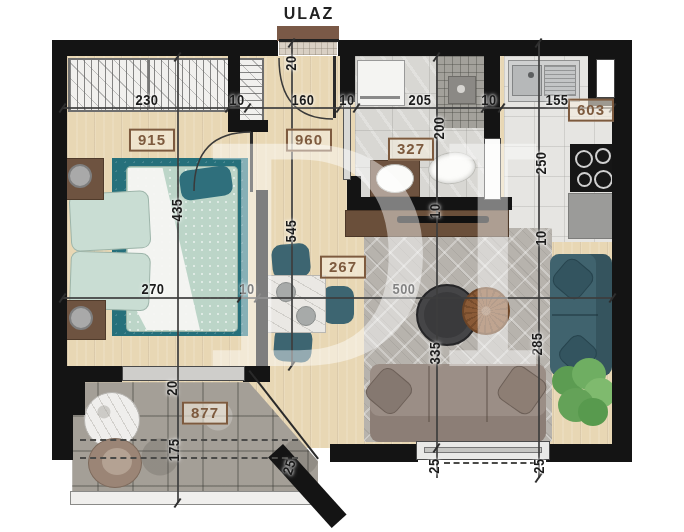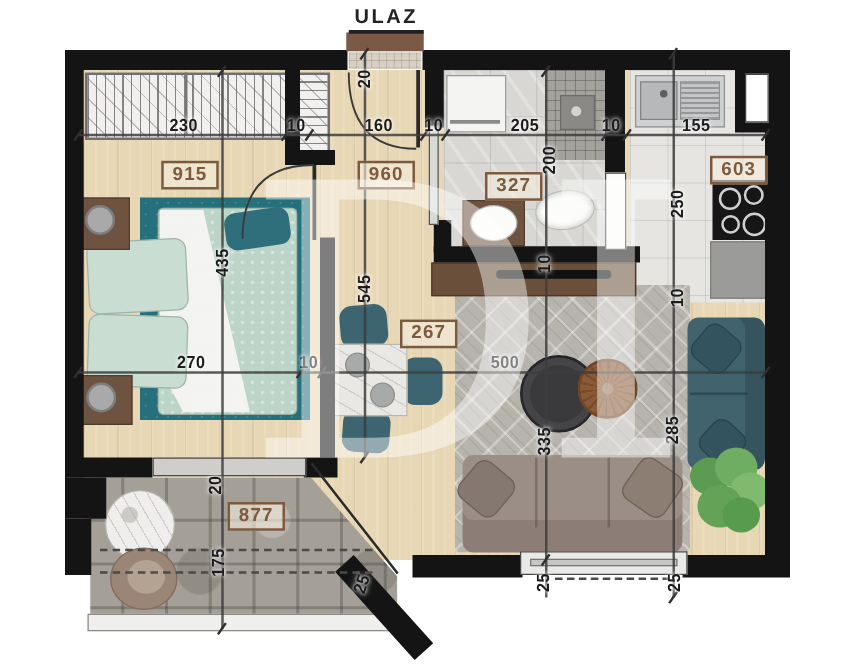--- a/index.html
+++ b/index.html
@@ -49,21 +49,21 @@
         font:bold 15px/1.25 "Liberation Sans",sans-serif;letter-spacing:1px;padding:0 7px;}
   .dim{position:absolute;z-index:6;color:#1c1c1c;white-space:nowrap;
         font:bold 14px/1 "Liberation Sans",sans-serif;letter-spacing:.5px;
         text-shadow:0 0 3px rgba(255,255,255,.95),0 0 5px rgba(255,255,255,.8);}
   #watermark{position:absolute;left:196px;top:108px;z-index:9;pointer-events:none;
         font-family:"DejaVu Serif",serif;font-size:305px;line-height:1;
         color:rgba(255,255,255,.45);letter-spacing:-8px;}
   #svg-overlay{position:absolute;left:0;top:0;z-index:5;pointer-events:none;}
   #ulaz{position:absolute;left:279px;top:4px;width:60px;text-align:center;z-index:6;
         font:bold 16px/1.2 "Liberation Sans",sans-serif;letter-spacing:2px;color:#222;
-        border-bottom:3px solid #222;padding-bottom:1px;}
+        border-bottom:3px solid #222;padding-bottom:16px;}
   .pillow{position:absolute;border-radius:9px;z-index:3;}
   .circ{border-radius:50%;}
 </style>
 </head>
 <body>
 
 <div id="plan">
 
   <div class="floor wood" style="left:67px;top:56px;width:545px;height:392px;"></div>
   <div class="floor tile-bath" style="left:355px;top:56px;width:130px;height:142px;z-index:2;"></div>
@@ -184,21 +184,21 @@
   <svg id="svg-overlay" width="684" height="532" viewBox="0 0 684 532">
     <path d="M 279 58 Q 279 119 333 119" fill="none" stroke="#3a3a3a" stroke-width="1.5"></path>
     <path d="M 251 132 Q 194 132 194 191" fill="none" stroke="#3a3a3a" stroke-width="1.5"></path>
   </svg>
 
   <div id="ulaz">ULAZ</div>
   <div id="labels-layer" class="abs" style="left:0;top:0;width:684px;height:532px;z-index:6;pointer-events:none;">
       <div class="room-label" style="left: 152px; top: 140px;">915</div>
       <div class="room-label" style="left: 309px; top: 140px;">960</div>
       <div class="room-label" style="left: 411px; top: 149px;">327</div>
-      <div class="room-label" style="left: 591px; top: 136px;">603</div>
+      <div class="room-label" style="left: 591px; top: 110px;">603</div>
       <div class="room-label" style="left: 343px; top: 267px;">267</div>
       <div class="room-label" style="left: 205px; top: 413px;">877</div>
       <div class="dim" style="left: 147px; top: 100px; transform: translate(-50%, -50%) rotate(0deg) scaleX(0.92);">230</div>
       <div class="dim" style="left: 237px; top: 100px; transform: translate(-50%, -50%) rotate(0deg) scaleX(0.92);">10</div>
       <div class="dim" style="left: 303px; top: 100px; transform: translate(-50%, -50%) rotate(0deg) scaleX(0.92);">160</div>
       <div class="dim" style="left: 347px; top: 100px; transform: translate(-50%, -50%) rotate(0deg) scaleX(0.92);">10</div>
       <div class="dim" style="left: 420px; top: 100px; transform: translate(-50%, -50%) rotate(0deg) scaleX(0.92);">205</div>
       <div class="dim" style="left: 489px; top: 100px; transform: translate(-50%, -50%) rotate(0deg) scaleX(0.92);">10</div>
       <div class="dim" style="left: 557px; top: 100px; transform: translate(-50%, -50%) rotate(0deg) scaleX(0.92);">155</div>
       <div class="dim" style="left: 291px; top: 63px; transform: translate(-50%, -50%) rotate(-90deg) scaleX(0.92);">20</div>

